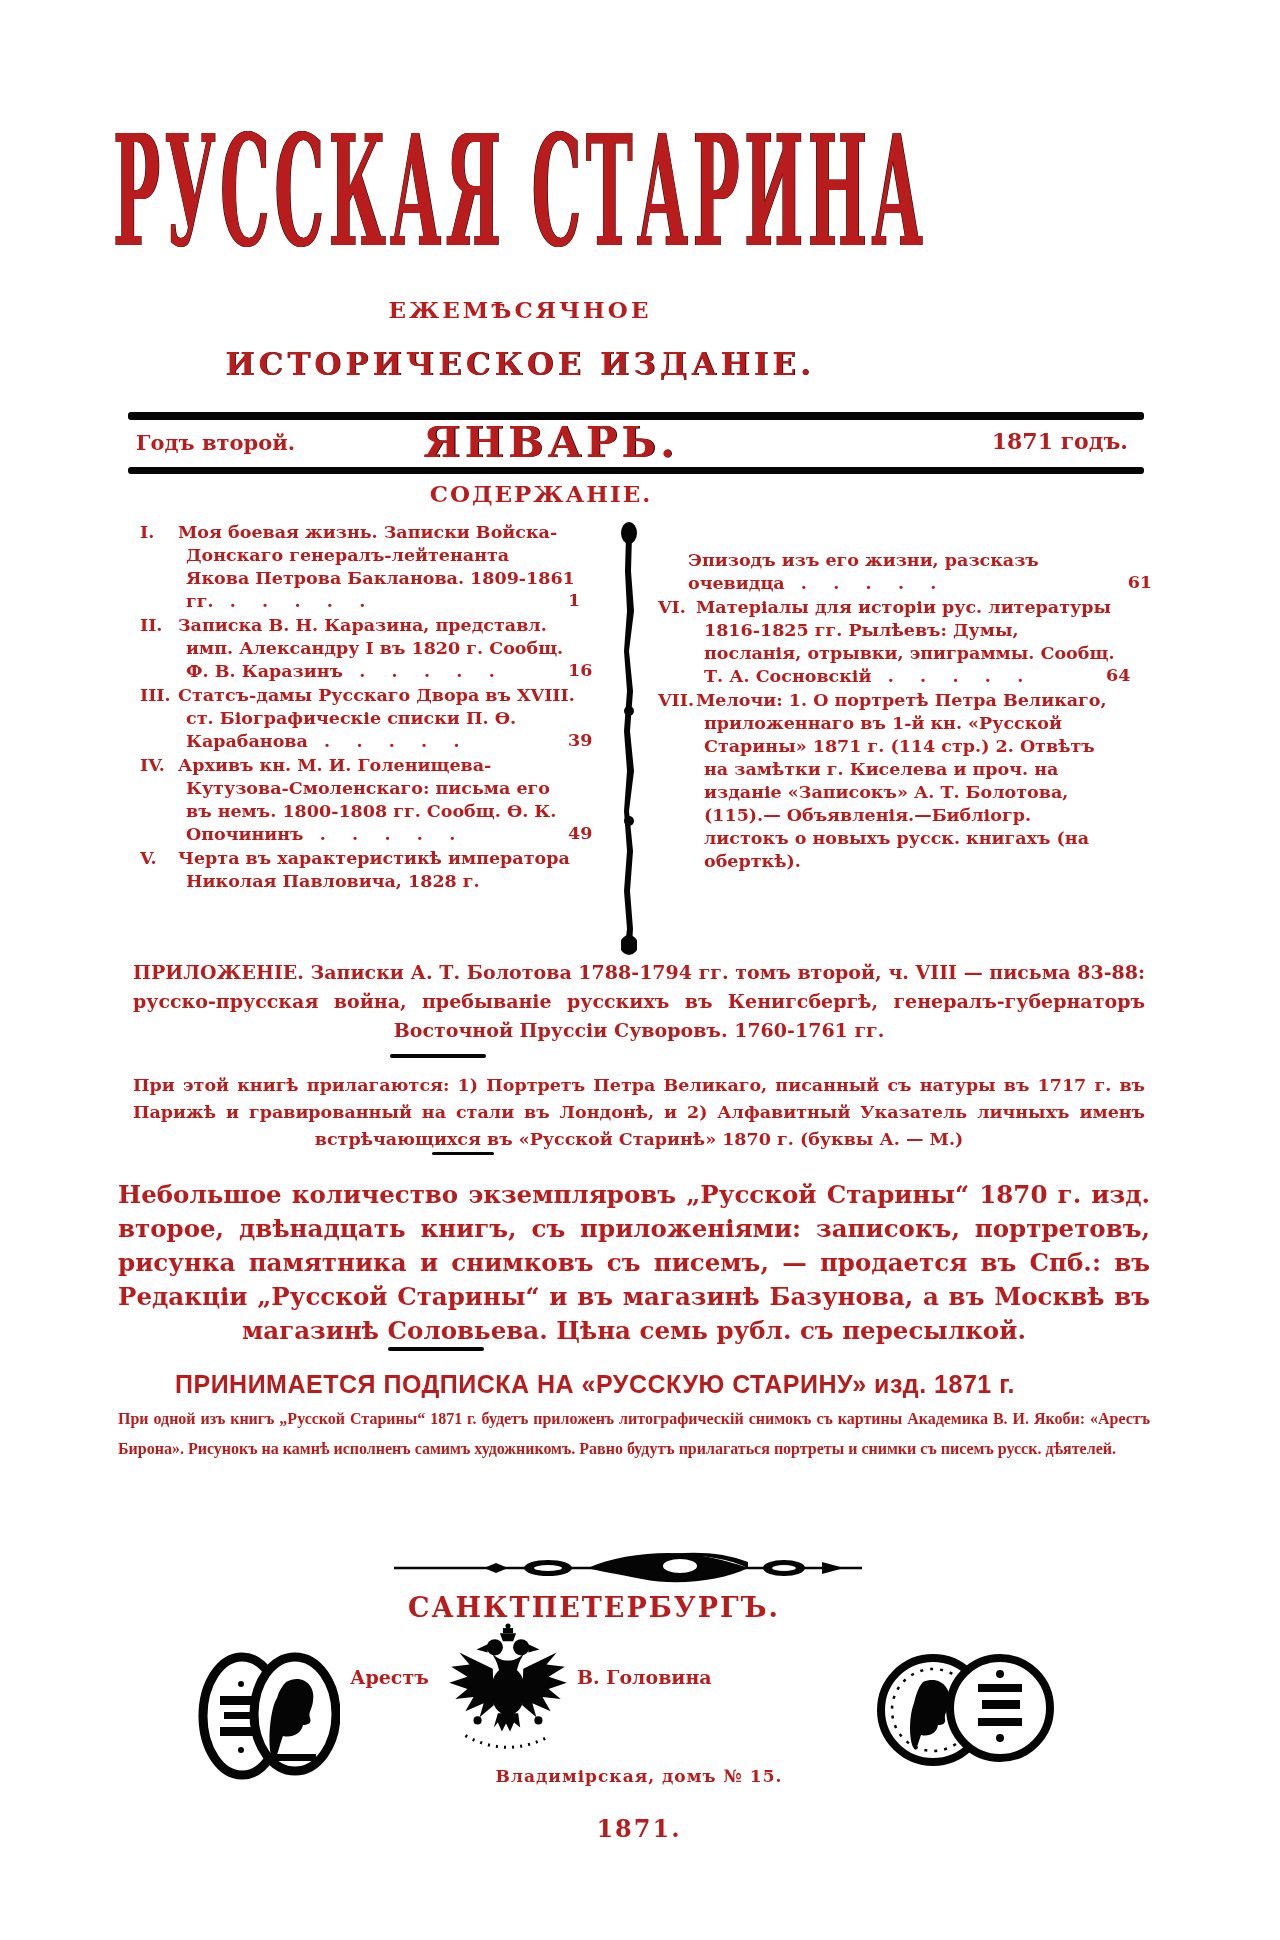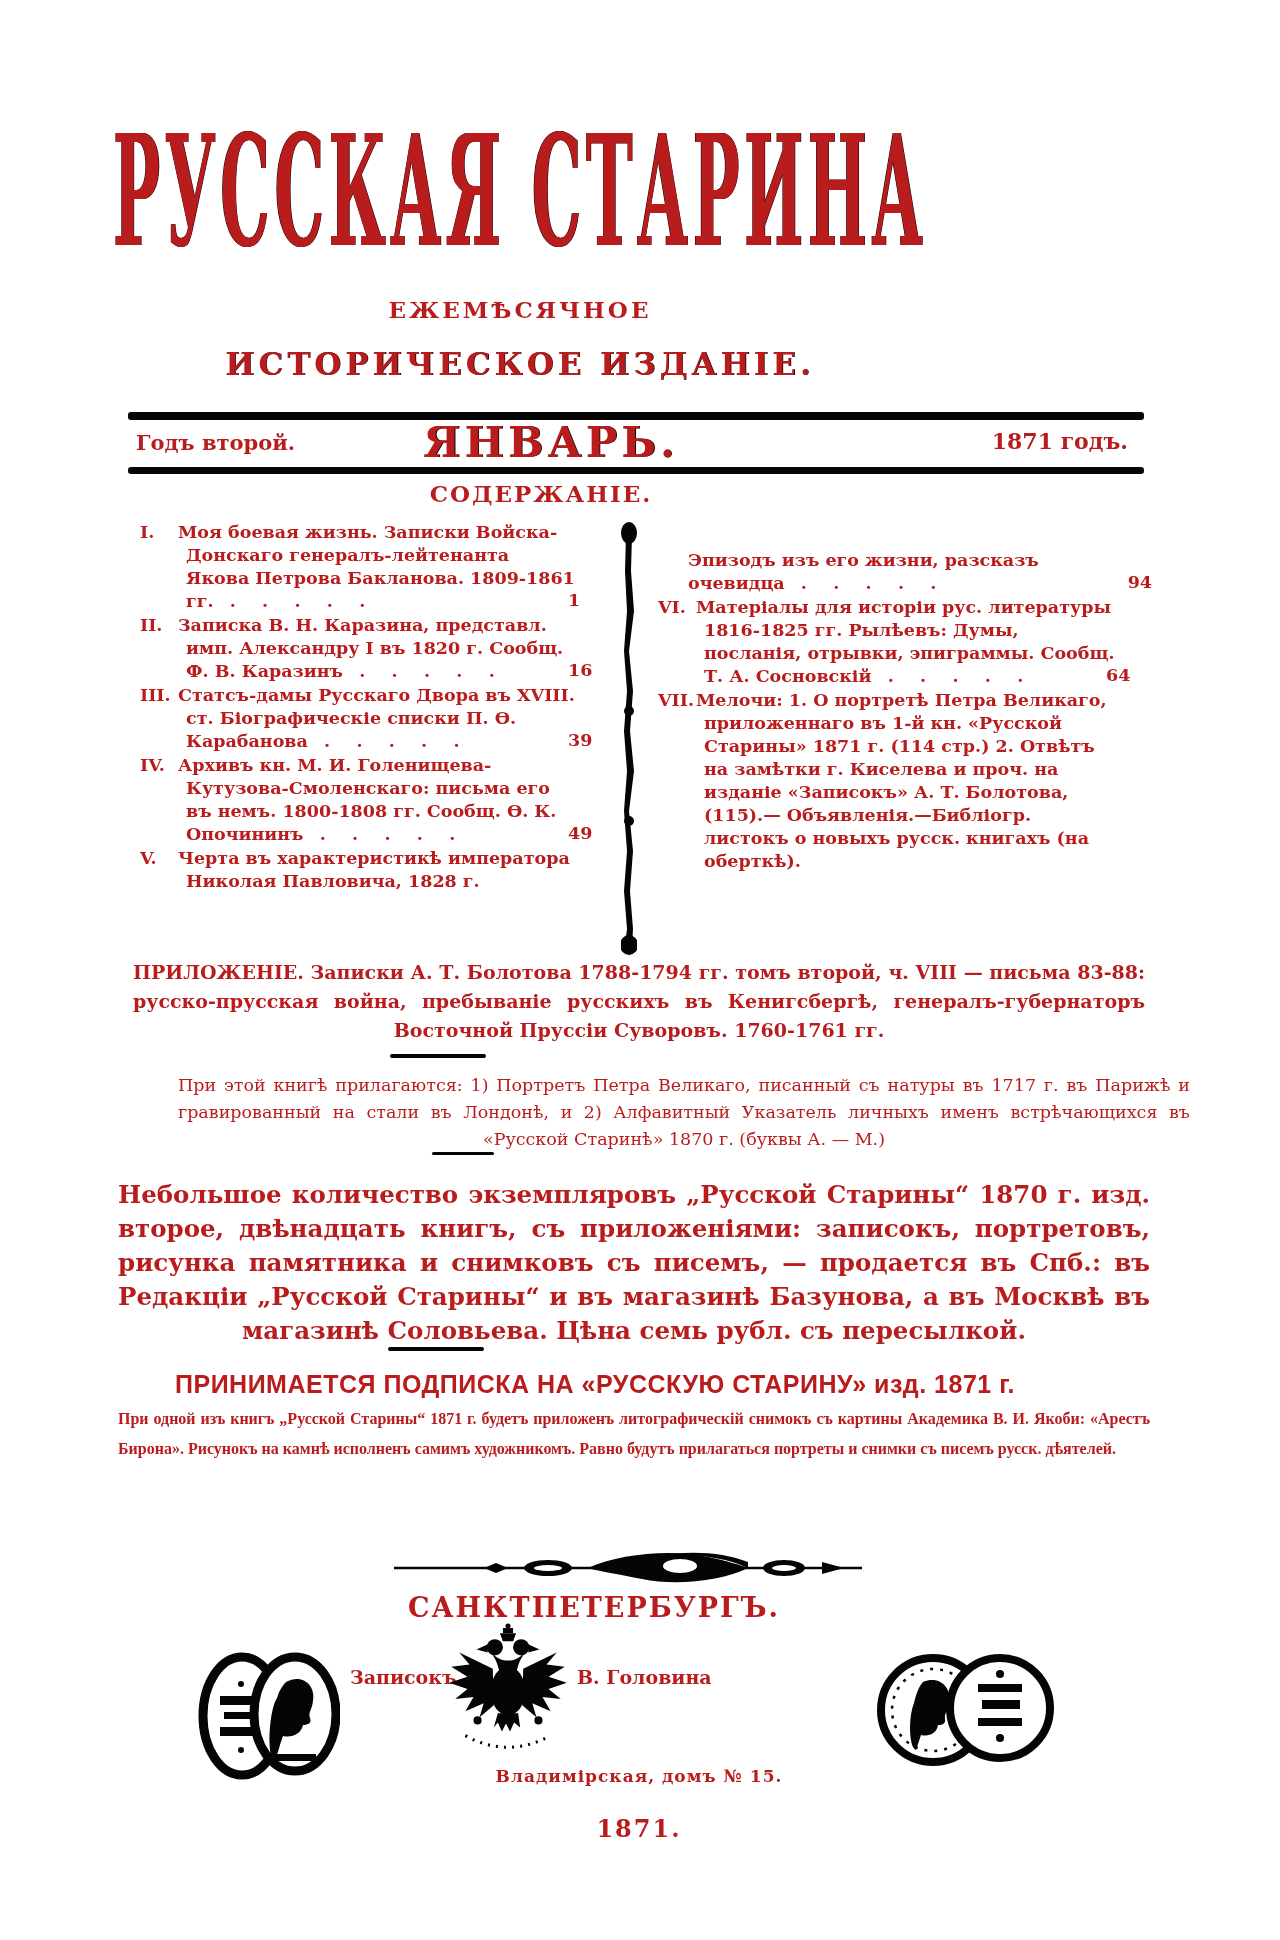--- a/index.html
+++ b/index.html
@@ -51,21 +51,21 @@
   .toc-entry.has-page .toc-text::after{
     content:"\00a0\00a0.\00a0\00a0\00a0.\00a0\00a0\00a0.\00a0\00a0\00a0.\00a0\00a0\00a0.";
     letter-spacing:2px;}
   .toc-page{position:absolute; right:0; bottom:1px; font-weight:700;}
 
   
   p{margin:0;}
   .annexe{top:958px; left:133px; width:1012px; font-size:19px; line-height:29px;
     font-weight:700; text-align:justify; text-align-last:center;}
   .supplement{top:1072px; left:133px; width:1012px; font-size:17.5px; line-height:27px;
-    font-weight:400; text-align:justify; text-align-last:center;margin-left:45px;}
+    font-weight:700; text-align:justify; text-align-last:center;}
   .sr1{top:1054px; left:390px; width:96px;}
   .sr2{top:1152px; left:432px; width:62px; height:3px;}
   .sale-note{top:1178px; left:118px; width:1032px; font-size:24.5px; line-height:34px;
     font-weight:700; text-align:justify; text-align-last:center;}
   .sr3{top:1347px; left:388px; width:96px;}
   .subscribe-heading{top:1370px; left:133px; width:1012px; text-align:right;
     padding-right:130px; box-sizing:border-box;
     font-family:"Liberation Sans","DejaVu Sans",sans-serif;
     font-size:25px; font-weight:700; letter-spacing:0.5px;}
   .subscribe-note{top:1404px; left:118px; width:1032px; font-size:16px; line-height:30px;
@@ -138,21 +138,21 @@
         <polygon points="5,14 11,14 10,50 13,90 8,130 12,170 9,210 13,250 8,290 12,330 9,370 12,408 11,424 4,424 6,408 3,370 6,330 3,290 6,250 3,210 6,170 3,130 6,90 4,50"></polygon>
         <circle cx="8" cy="190" r="5"></circle>
         <circle cx="8" cy="300" r="5"></circle>
         <ellipse cx="8" cy="424" rx="9" ry="10"></ellipse>
       </svg>
     </div>
 
     <div class="toc-col toc-right">
       <div class="toc-entry no-num has-page">
         <span class="toc-text">Эпизодъ изъ его жизни, разсказъ очевидца</span>
-        <span class="toc-page">94</span>
+        <span class="toc-page">61</span>
       </div>
       <div class="toc-entry has-page">
         <span class="toc-num">VI.</span><span class="toc-text">Матеріалы для исторіи рус. литературы 1816-1825 гг. Рылѣевъ: Думы, посланія, отрывки, эпиграммы. Сообщ. Т. А. Сосновскій</span>
         <span class="toc-page">64</span>
       </div>
       <div class="toc-entry">
         <span class="toc-num">VII.</span><span class="toc-text">Мелочи: 1. О портретѣ Петра Великаго, приложеннаго въ 1-й кн. «Русской Старины» 1871 г. (114 стр.) 2. Отвѣтъ на замѣтки г. Киселева и проч. на изданіе «Записокъ» А. Т. Болотова, (115).— Объявленія.—Библіогр. листокъ о новыхъ русск. книгахъ (на оберткѣ).</span>
       </div>
     </div>
   </div>
@@ -199,21 +199,21 @@
       <rect x="26" y="62" width="30" height="7" fill="#050505"></rect>
       <rect x="22" y="77" width="40" height="9" fill="#050505"></rect>
       <circle cx="43" cy="34" r="3" fill="#050505"></circle>
       <circle cx="43" cy="100" r="3" fill="#050505"></circle>
       <ellipse cx="97" cy="64" rx="41" ry="57" fill="#ffffff" stroke="#050505" stroke-width="9"></ellipse>
       <path d="M88 32 c16 -9 30 3 27 19 c-1 9 -5 11 -3 17 c2 5 -2 7 -7 7 c-2 9 -11 13 -20 11 c-6 16 -4 20 -11 22 c-5 -12 -2 -50 5 -60 c2 -7 5 -12 9 -16 z" fill="#050505"></path>
       <rect x="74" y="104" width="44" height="7" fill="#050505"></rect>
     </svg>
   </div>
 
-  <div class="abs printer-label">Записокъ</div>
+  <div class="abs printer-label">Арестъ</div>
 
   <div class="abs eagle">
     <svg width="124" height="142" viewBox="0 0 120 140" fill="#050505" xmlns="http://www.w3.org/2000/svg">
       <circle cx="60" cy="4" r="2.5"></circle>
       <rect x="55" y="6" width="10" height="5"></rect>
       <path d="M52 11 h16 l-3 8 h-10 z"></path>
       <circle cx="47" cy="25" r="8"></circle>
       <circle cx="73" cy="25" r="8"></circle>
       <polygon points="40,22 29,27 40,30"></polygon>
       <polygon points="80,22 91,27 80,30"></polygon>

